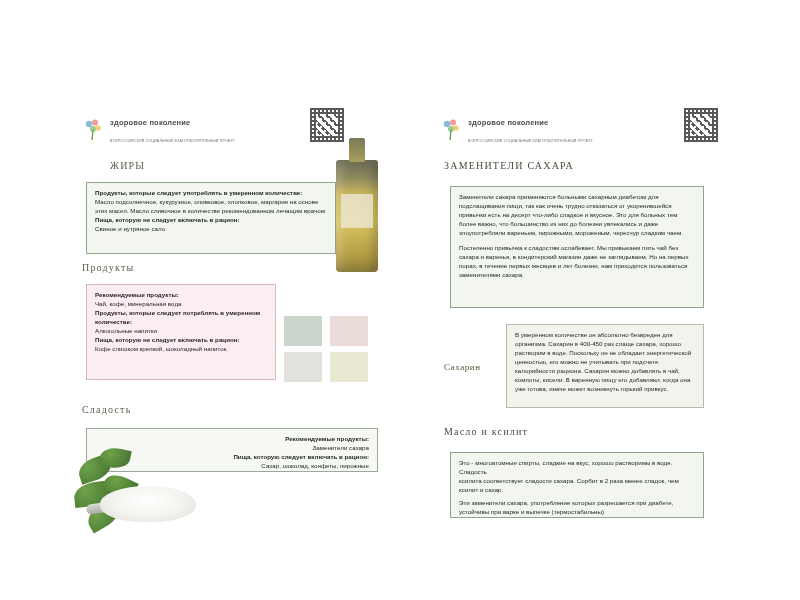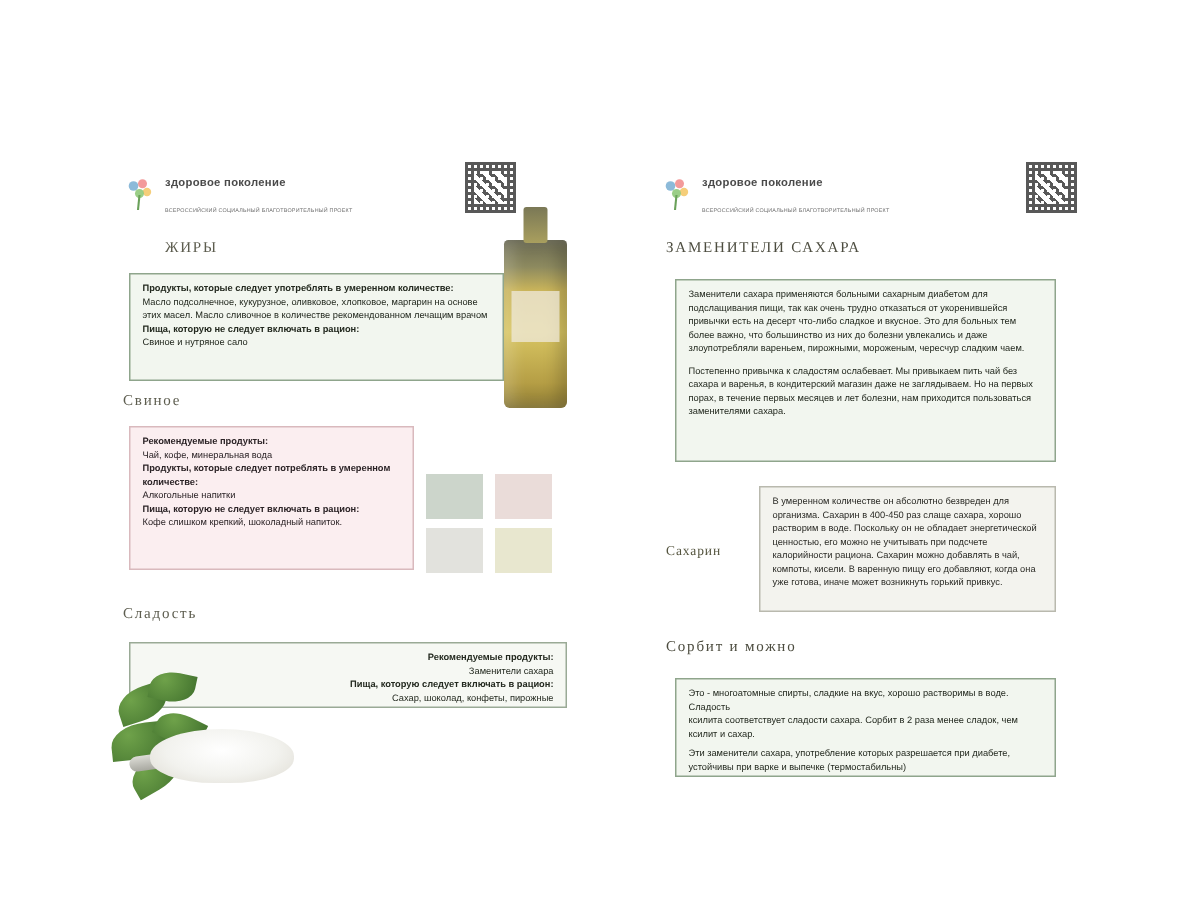--- a/index.html
+++ b/index.html
@@ -217,21 +217,21 @@
 
   <div class="oil-photo"></div>
 
   <div class="panel" style="left:86px; top:182px; width:250px; height:72px;">
     <p><b>Продукты, которые следует употреблять в умеренном количестве:</b></p>
     <p>Масло подсолнечное, кукурузное, оливковое, хлопковое, маргарин на основе этих масел. Масло сливочное в количестве рекомендованном лечащим врачом</p>
     <p><b>Пища, которую не следует включать в рацион:</b></p>
     <p>Свиное и нутряное сало</p>
   </div>
 
-  <div class="sec-title" style="left:82px; top:262px;">Свиное</div>
+  <div class="sec-title" style="left:82px; top:262px;">Продукты</div>
 
   <div class="panel pink" style="left:86px; top:284px; width:190px; height:96px;">
     <p><b>Рекомендуемые продукты:</b></p>
     <p>Чай, кофе, минеральная вода</p>
     <p><b>Продукты, которые следует потреблять в умеренном количестве:</b></p>
     <p>Алкогольные напитки</p>
     <p><b>Пища, которую не следует включать в рацион:</b></p>
     <p>Кофе слишком крепкий, шоколадный напиток.</p>
   </div>
 
@@ -285,21 +285,21 @@
     <p style="height:6px"></p>
     <p>Постепенно привычка к сладостям ослабевает. Мы привыкаем пить чай без сахара и варенья, в кондитерский магазин даже не заглядываем. Но на первых порах, в течение первых месяцев и лет болезни, нам приходится пользоваться заменителями сахара.</p>
   </div>
 
   <div class="label-left" style="left:444px; top:362px;">Сахарин</div>
 
   <div class="panel grey" style="left:506px; top:324px; width:198px; height:84px;">
     <p>В умеренном количестве он абсолютно безвреден для организма. Сахарин в 400-450 раз слаще сахара, хорошо растворим в воде. Поскольку он не обладает энергетической ценностью, его можно не учитывать при подсчете калорийности рациона. Сахарин можно добавлять в чай, компоты, кисели. В варенную пищу его добавляют, когда она уже готова, иначе может возникнуть горький привкус.</p>
   </div>
 
-  <div class="sec-title dark" style="left:444px; top:426px;">Сорбит и можно</div>
+  <div class="sec-title dark" style="left:444px; top:426px;">Масло и ксилит</div>
 
   <div class="panel" style="left:450px; top:452px; width:254px; height:66px;">
     <p>Это - многоатомные спирты, сладкие на вкус, хорошо растворимы в воде. Сладость</p>
     <p>ксилита соответствует сладости сахара. Сорбит в 2 раза менее сладок, чем ксилит и сахар.</p>
     <p style="height:4px"></p>
     <p>Эти заменители сахара, употребление которых разрешается при диабете, устойчивы при варке и выпечке (термостабильны)</p>
   </div>
 
 </div>
 

